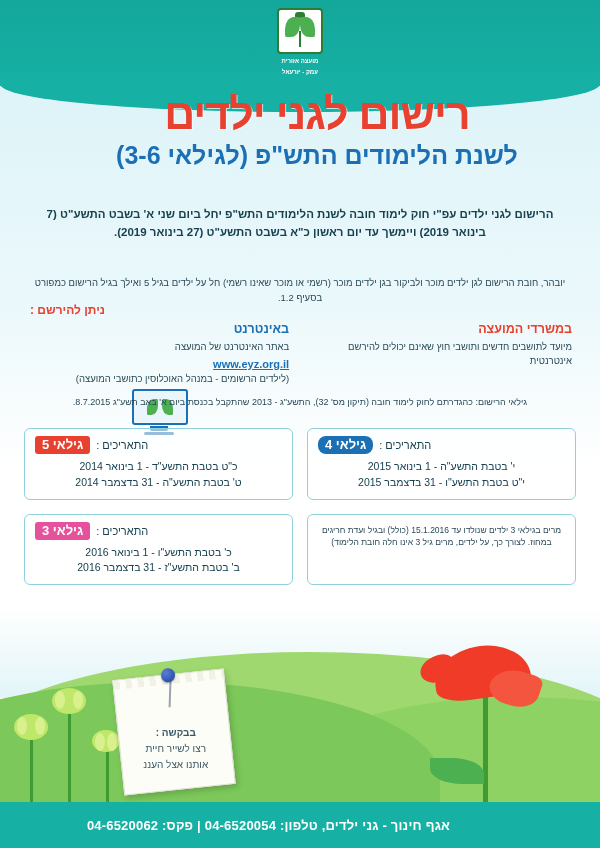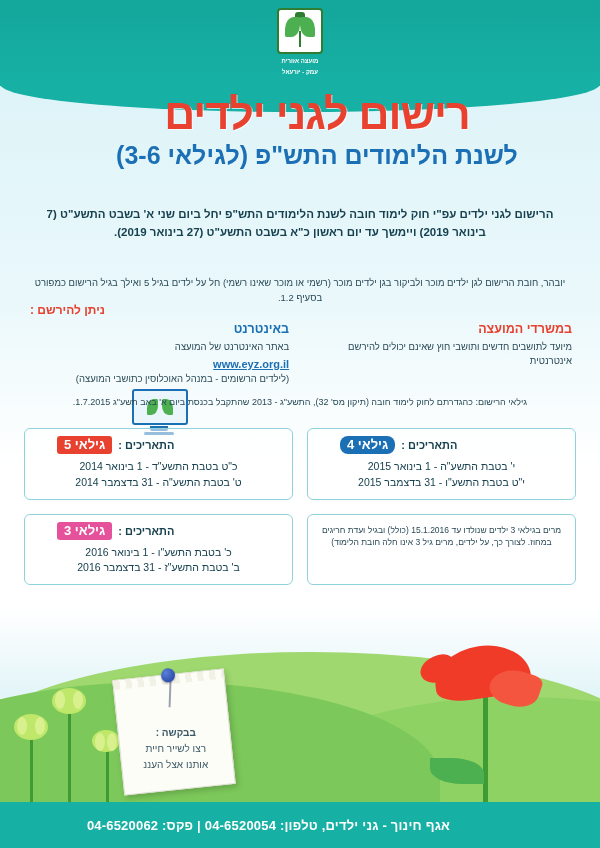--- a/index.html
+++ b/index.html
@@ -128,29 +128,29 @@
   .ages { position: absolute; top: 428px; left: 24px; right: 24px; }
   .age-row {
     display: flex; flex-direction: row-reverse; gap: 14px; margin-bottom: 14px;
   }
   .age-box {
     flex: 1; border: 1px solid #8fd2dd; border-radius: 6px;
     background: rgba(255,255,255,.55);
     padding: 7px 10px 8px;
     min-height: 62px;
   }
-  .age-head { display: flex; flex-direction: row-reverse; align-items: baseline; gap: 6px; margin-left: 22px; }
+  .age-head { display: flex; flex-direction: row-reverse; align-items: baseline; gap: 6px; }
   .age-label {
     font-size: 13px; font-weight: bold; color: #ffffff;
     padding: 1px 7px 2px; border-radius: 3px;
   }
   .age-5 { background: #e8412f; }
   .age-4 { background: #1b6fb5; border-radius: 8px; }
   .age-3 { background: #e6519b; }
-  .age-dates-title { font-size: 11px; font-weight: bold; color: #17414f; }
+  .age-dates-title { font-size: 11px; font-weight: normal; color: #17414f; }
   .age-dates { margin-top: 5px; font-size: 10.5px; color: #17414f; line-height: 1.5; text-align: center; }
   .age-note {
     font-size: 8.5px; color: #2a4a57; line-height: 1.5; text-align: center; padding-top: 2px;
   }
 
   
   .landscape {
     position: absolute; left: 0; bottom: 0; width: 600px; height: 240px;
   }
   .sky-fade {
@@ -293,21 +293,21 @@
       </div>
     </div>
 
     <div class="col">
       <div class="col-title red">במשרדי המועצה</div>
       <div class="col-body">מיועד לתושבים חדשים ותושבי חוץ שאינם יכולים להירשם אינטרנטית</div>
     </div>
 
   </div>
 
-  <div class="note-line">גילאי הרישום: כהגדרתם לחוק לימוד חובה (תיקון מס' 32), התשע"ג - 2013 שהתקבל בכנסת ביום א' באב תשע"ג 1.7.2015.</div>
+  <div class="note-line">גילאי הרישום: כהגדרתם לחוק לימוד חובה (תיקון מס' 32), התשע"ג - 2013 שהתקבל בכנסת ביום א' באב תשע"ג 8.7.2015.</div>
 
   <div class="ages">
 
     <div class="age-row">
       <div class="age-box">
         <div class="age-head">
           <span class="age-label age-5">גילאי 5</span>
           <span class="age-dates-title">התאריכים :</span>
         </div>
         <div class="age-dates">

